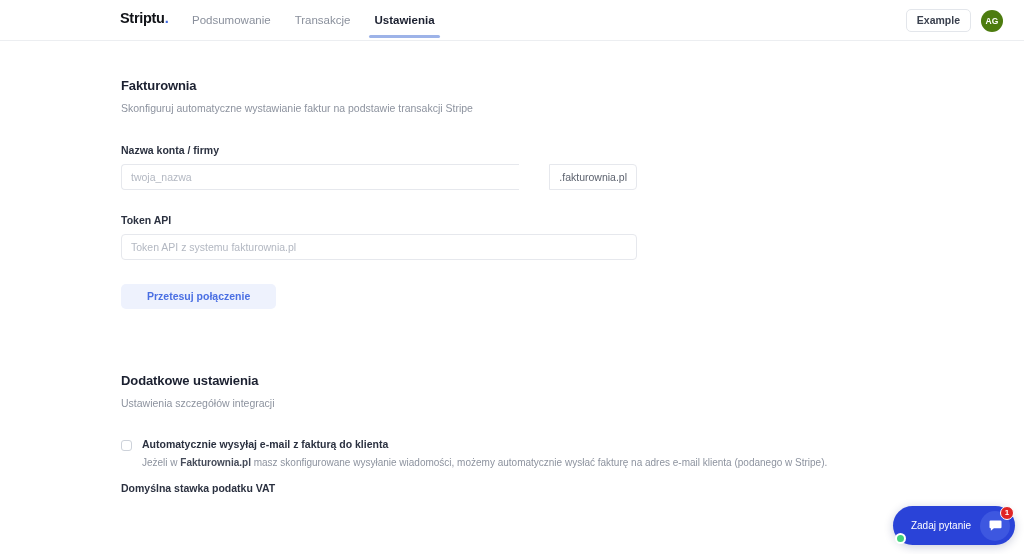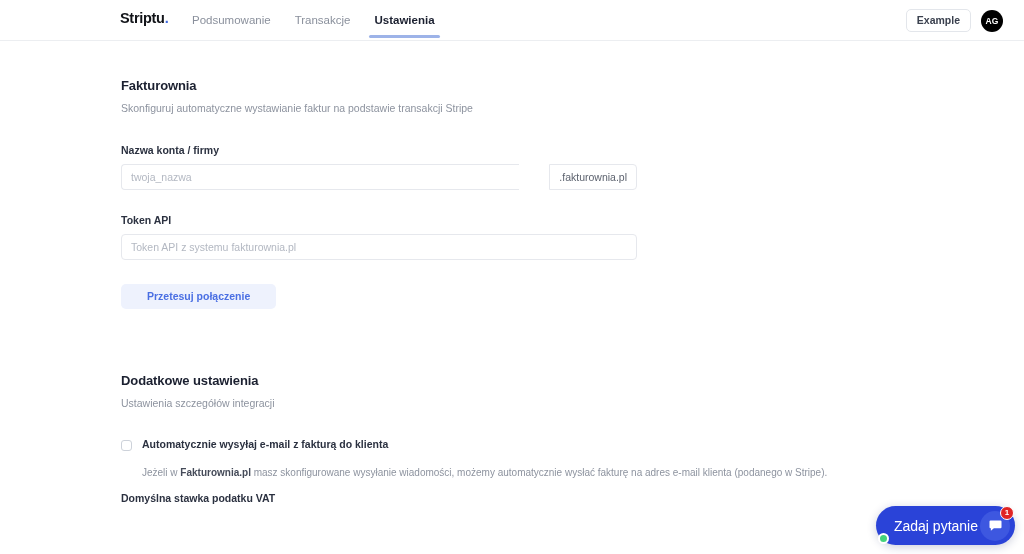--- a/index.html
+++ b/index.html
@@ -99,21 +99,21 @@
     padding: 5px 10px 6px 10px;
     line-height: 1;
     cursor: pointer;
     font-family: "Liberation Sans", sans-serif;
   }
 
   .avatar {
     width: 22px;
     height: 22px;
     border-radius: 50%;
-    background: #000000;
+    background: #4d7c0f;
     color: #ffffff;
     font-size: 8.5px;
     font-weight: bold;
     display: flex;
     align-items: center;
     justify-content: center;
     letter-spacing: 0.2px;
     cursor: pointer;
   }
 
@@ -229,21 +229,21 @@
     cursor: pointer;
   }
   .check-title {
     font-size: 10.5px;
     font-weight: bold;
     color: #2b3140;
   }
   .check-desc {
     font-size: 10px;
     color: #8d939f;
-    margin-top: 17px;
+    margin-top: 7px;
   }
   .check-desc b { color: #454b59; }
 
   .group-vat { margin-top: 14px; }
 
   .select-wrap {
     position: relative;
     width: 385px;
     height: 25px;
   }
@@ -279,22 +279,22 @@
     background: #2a43d8;
     border-radius: 24px;
     display: flex;
     align-items: center;
     padding: 0 5px 0 18px;
     cursor: pointer;
     box-shadow: 0 2px 10px rgba(20,30,90,0.22);
   }
   .chat-label {
     color: #ffffff;
-    font-size: 14px;
-    margin-right: 2px;
+    font-size: 10px;
+    margin-right: 9px;
     white-space: nowrap;
   }
   .chat-circle {
     width: 30px;
     height: 30px;
     border-radius: 50%;
     background: #3d57e0;
     display: flex;
     align-items: center;
     justify-content: center;

